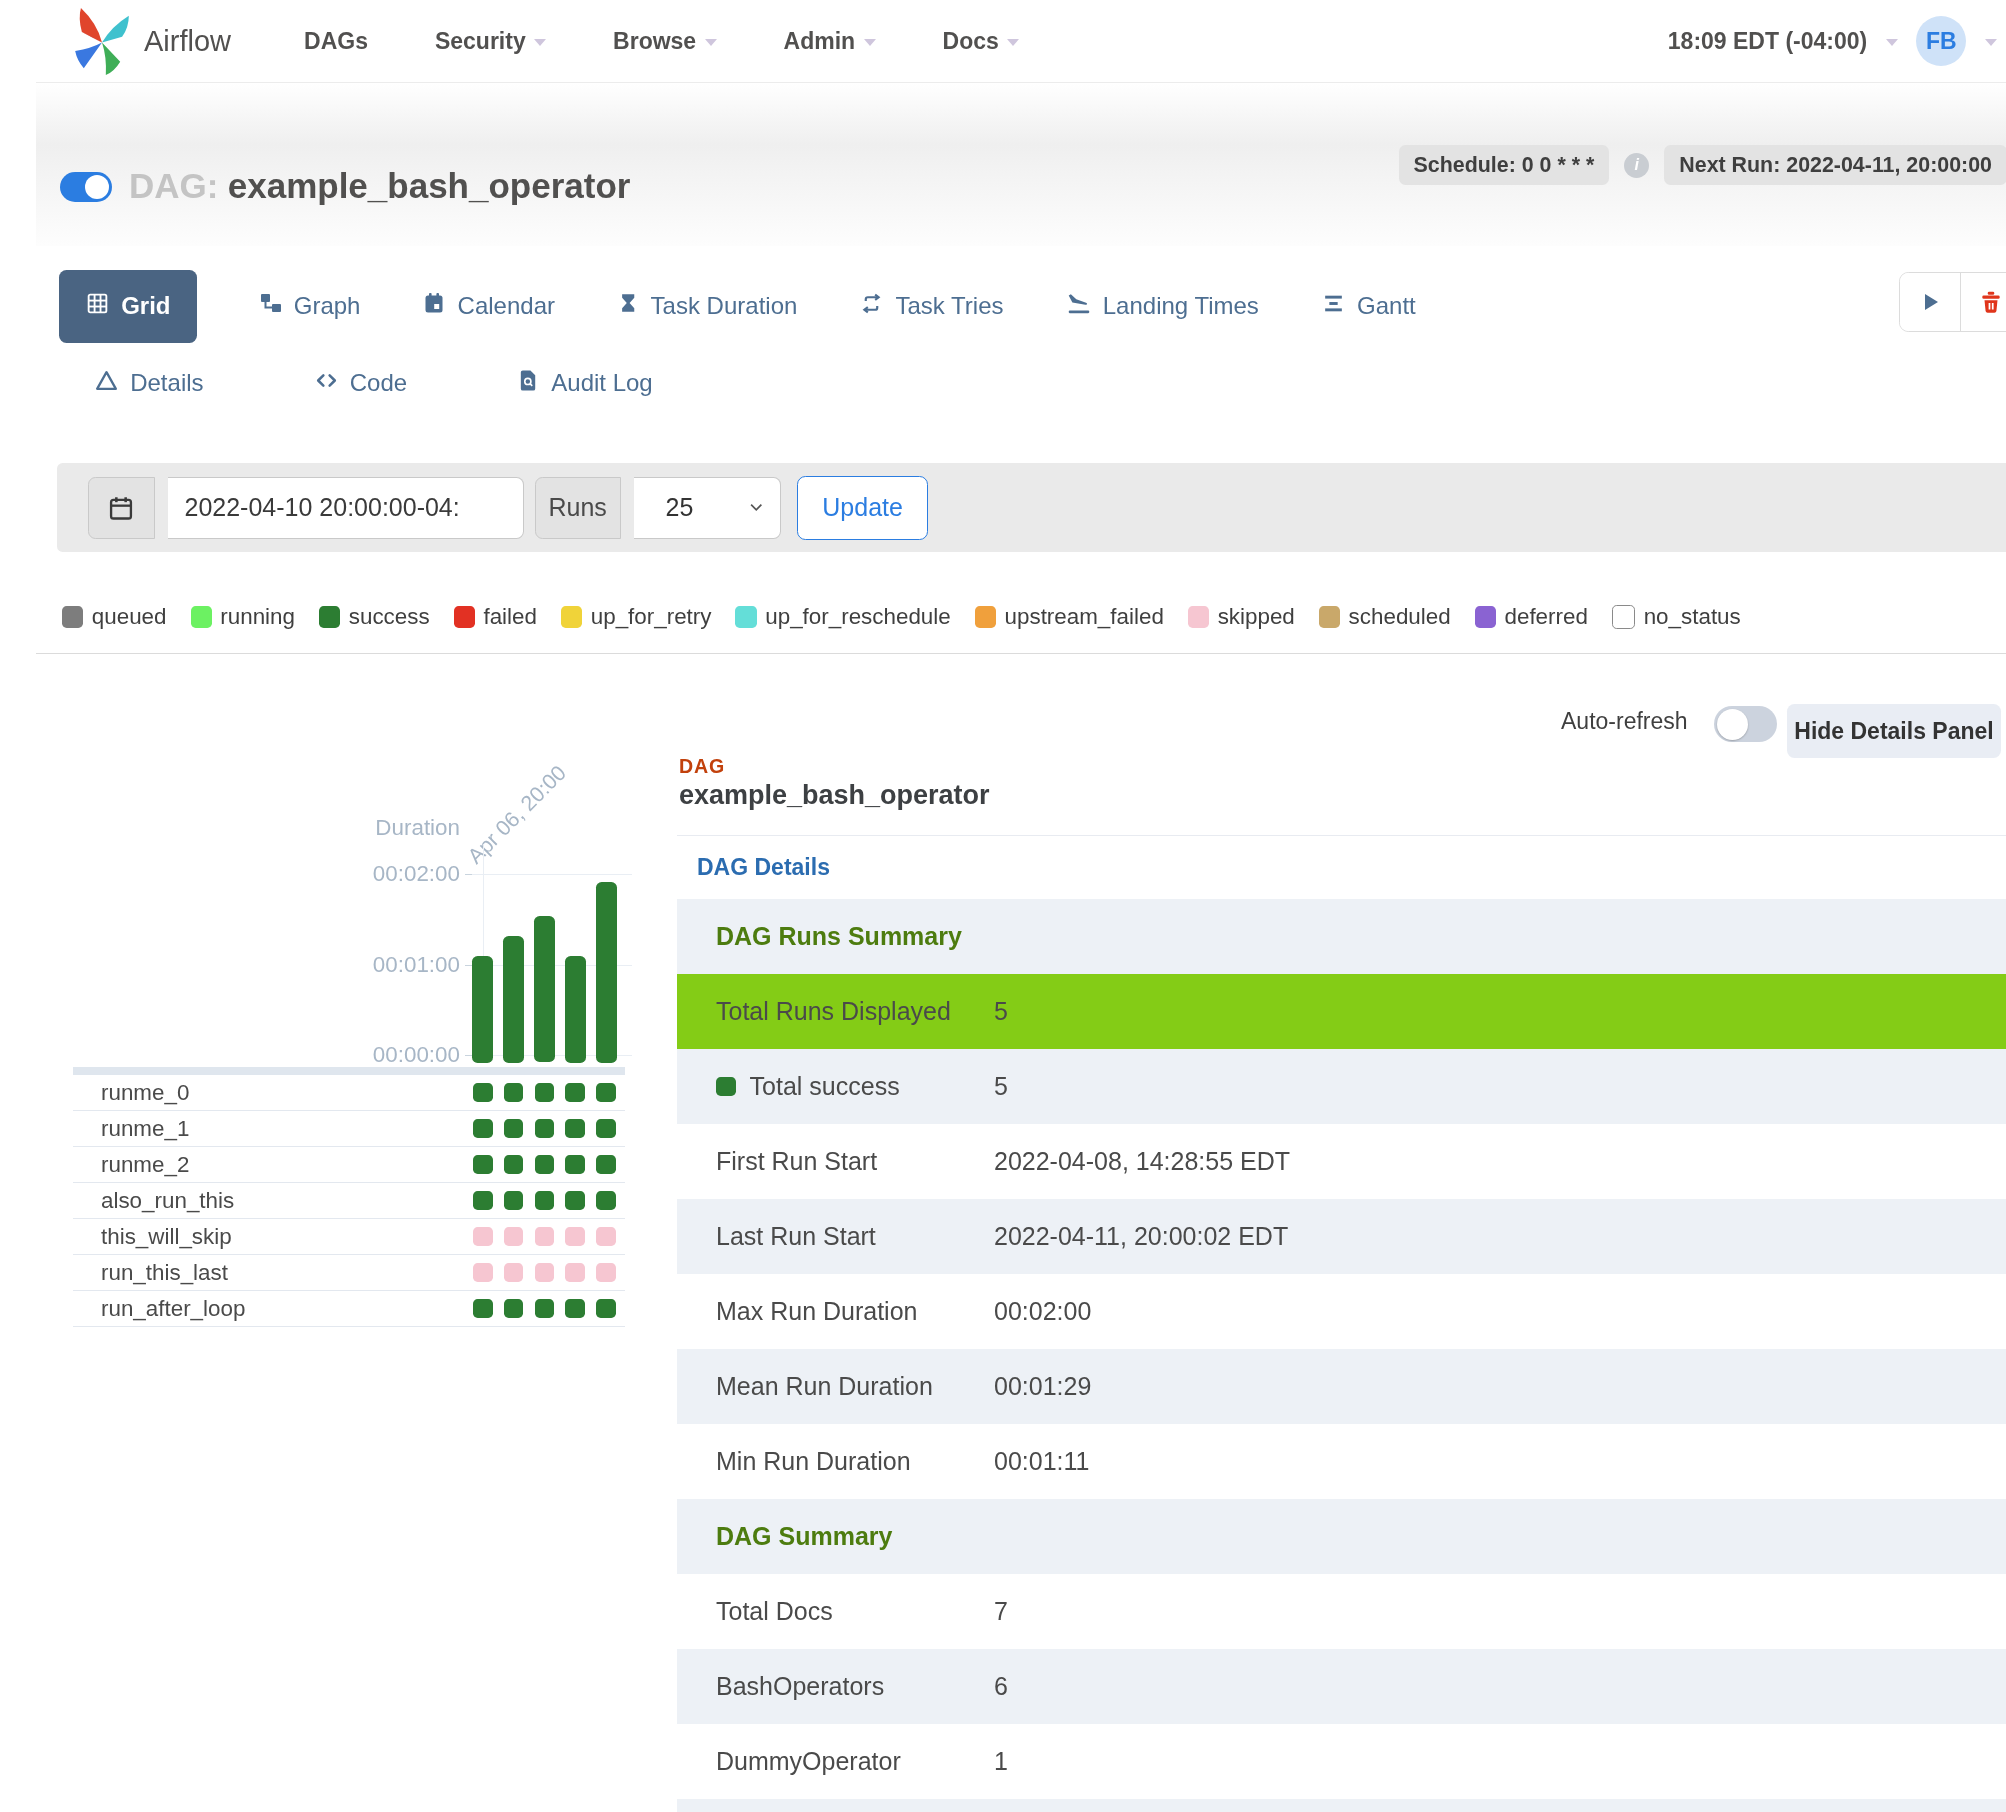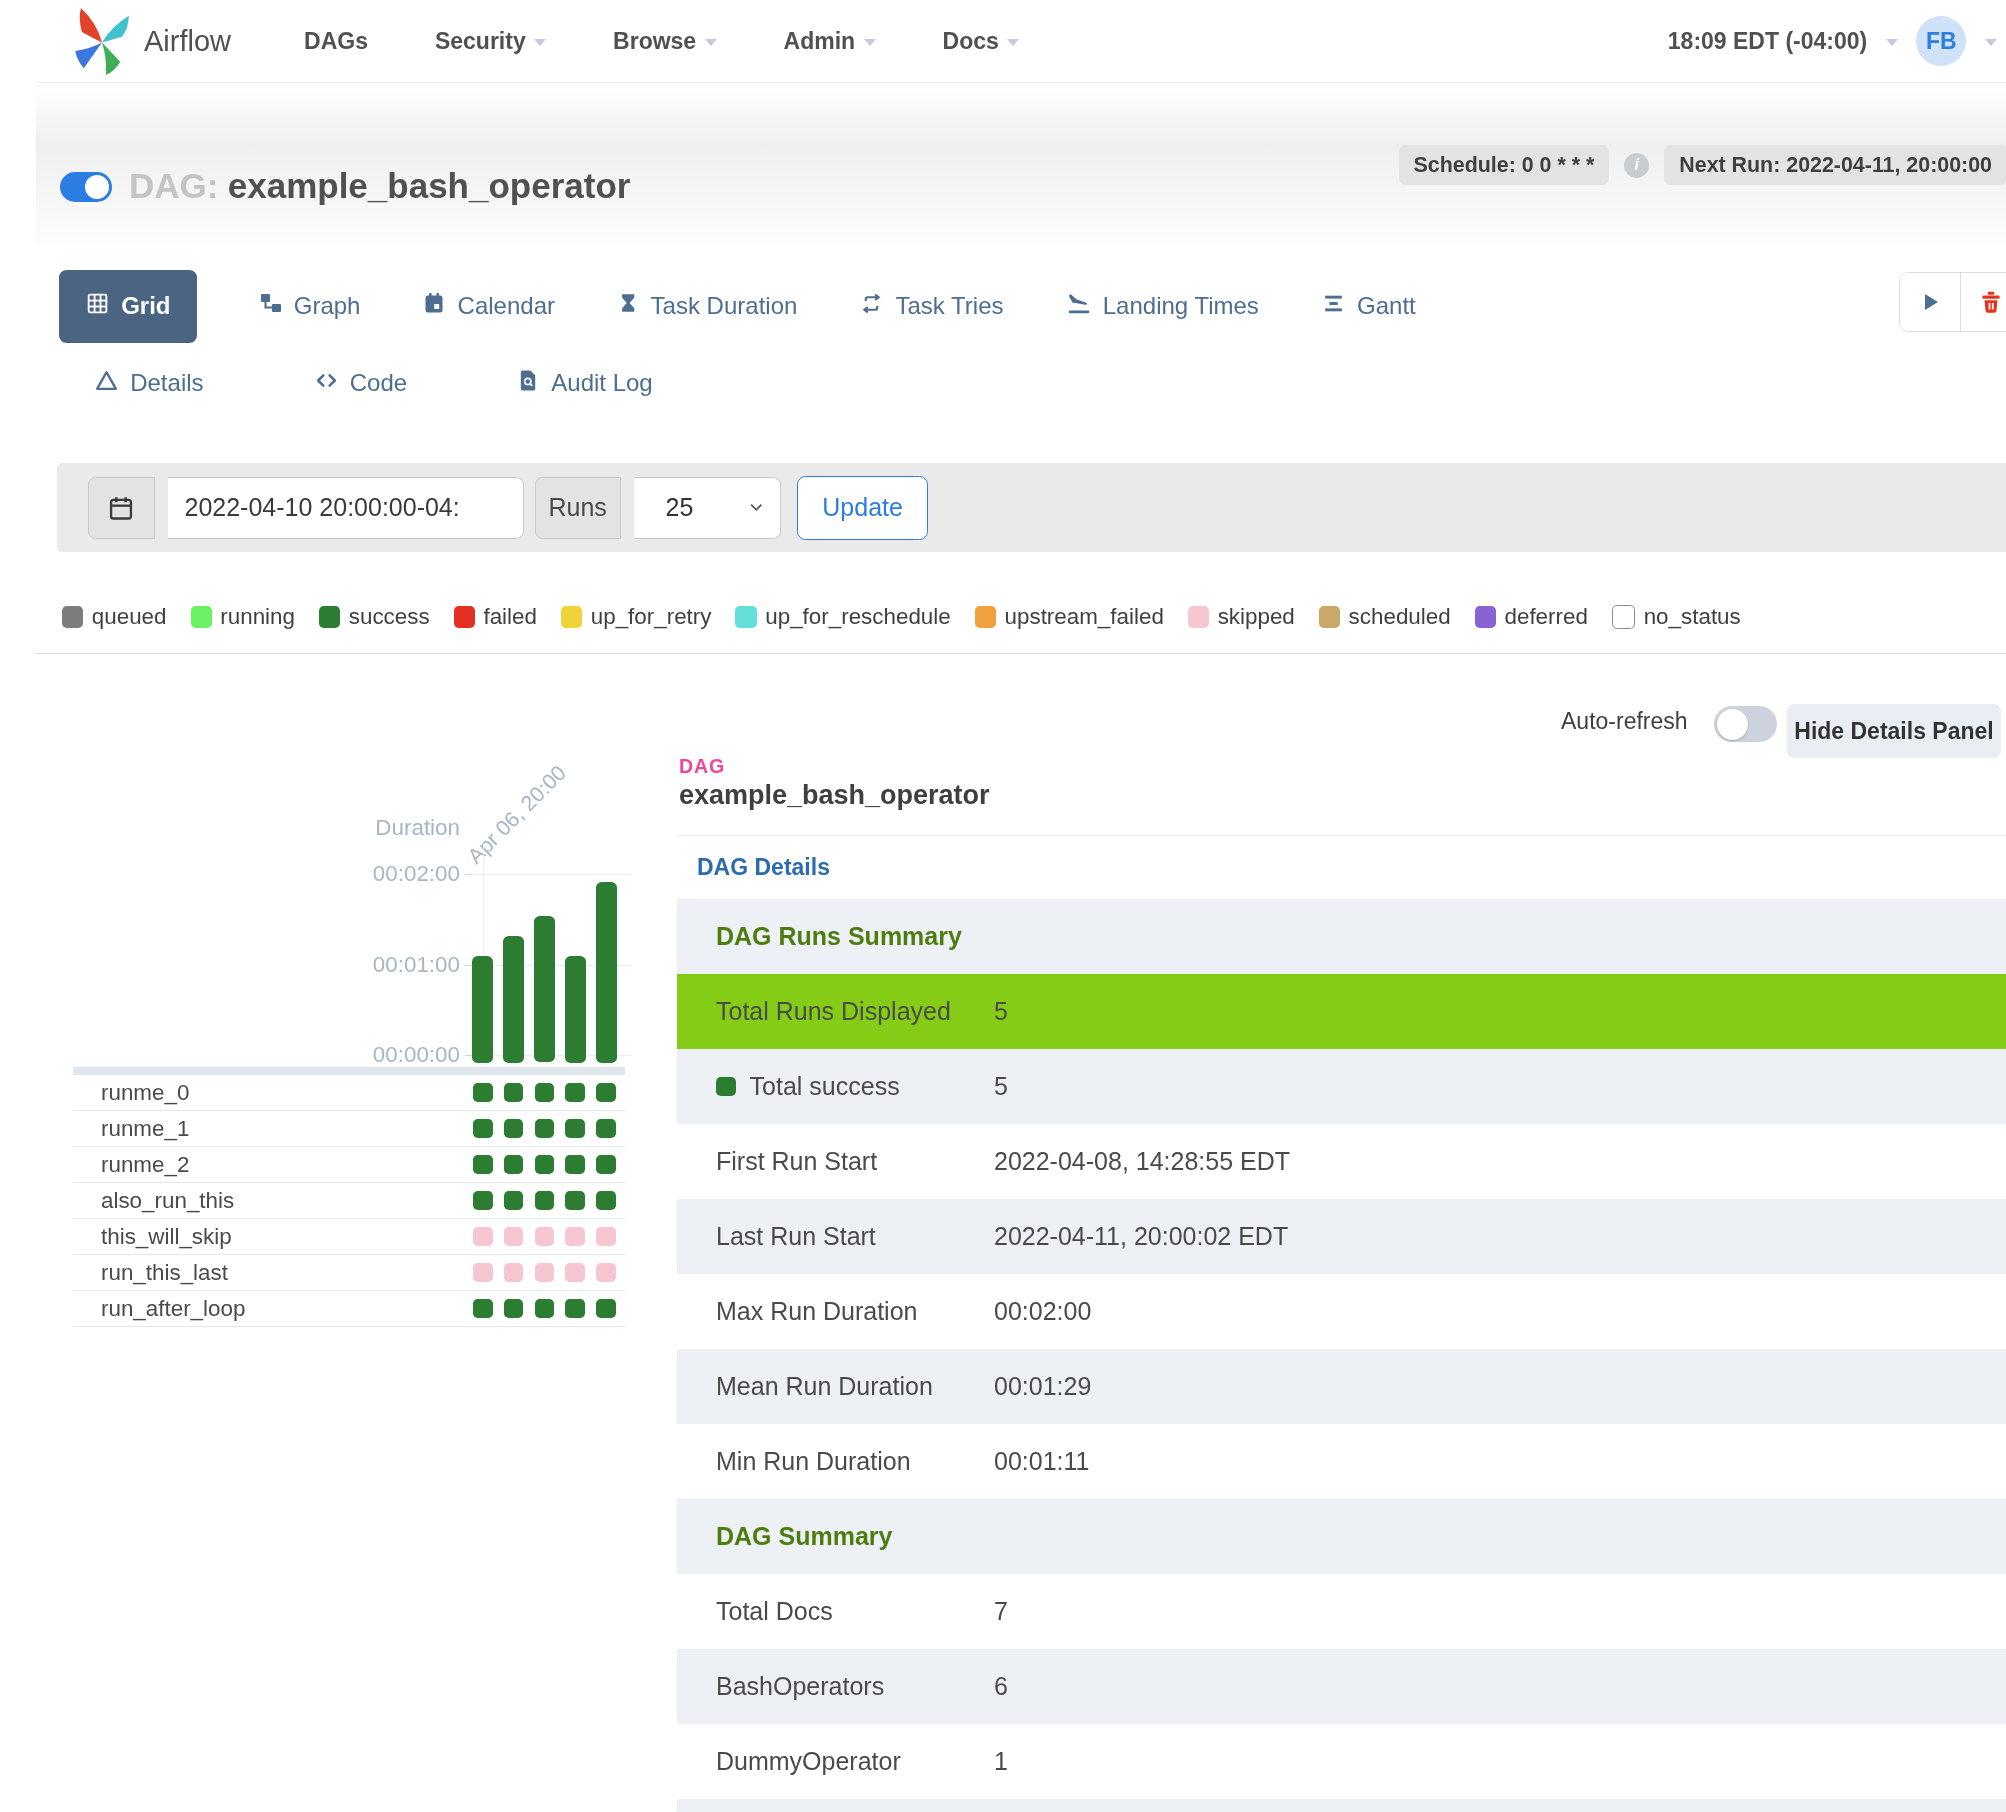--- a/index.html
+++ b/index.html
@@ -80,21 +80,21 @@
   .vline{position:absolute;width:0;border-left:0.9px solid #e9eef4;}
   .bar{position:absolute;border-radius:5.6px;cursor:pointer;}
   #grid-divider{top:1067px;left:37px;width:552px;height:7.5px;background:#dfe6ee;}
   #task-rows{top:1075px;left:37px;width:552px;}
   .task-row{height:35px;display:flex;align-items:center;border-bottom:0.9px solid #e3e8ef;}
   .task-name{font-size:22.4px;color:#4a4a4a;padding-left:28px;}
   .squares{margin-left:auto;display:flex;gap:11.2px;padding-right:9.3px;}
   .sq{width:19.6px;height:19.6px;border-radius:4.7px;cursor:pointer;}
   
   #details-panel{top:746px;left:641px;width:1365px;height:1066px;}
-  #dp-type{position:absolute;top:9.3px;left:1.9px;font-size:19.6px;font-weight:bold;color:#ec4899;letter-spacing:0.9px;}
+  #dp-type{position:absolute;top:9.3px;left:1.9px;font-size:19.6px;font-weight:bold;color:#c2410c;letter-spacing:0.9px;}
   #dp-name{position:absolute;top:34px;left:1.9px;font-size:27px;font-weight:bold;color:#3d4043;}
   #dp-divider{position:absolute;top:89px;left:0;width:1365px;border-top:0.9px solid #e8ebf1;}
   #dp-tab{position:absolute;top:108px;left:20px;font-size:23px;font-weight:bold;color:#2b6cb0;cursor:pointer;}
   #dp-table{position:absolute;top:153px;left:0;width:1365px;}
   .dp-row{height:75px;display:flex;align-items:center;font-size:25px;color:#4a4a4a;}
   .dp-row.header{font-weight:bold;color:#4d7c0f;background:#edf1f6;}
   .dp-row .lbl{padding-left:39px;display:flex;align-items:center;}
   .dp-row .val{position:absolute;left:317px;}
   .dp-row{position:relative;}
   .swatch{display:inline-block;width:19.6px;height:19.6px;border-radius:4.7px;margin-right:14px;}

